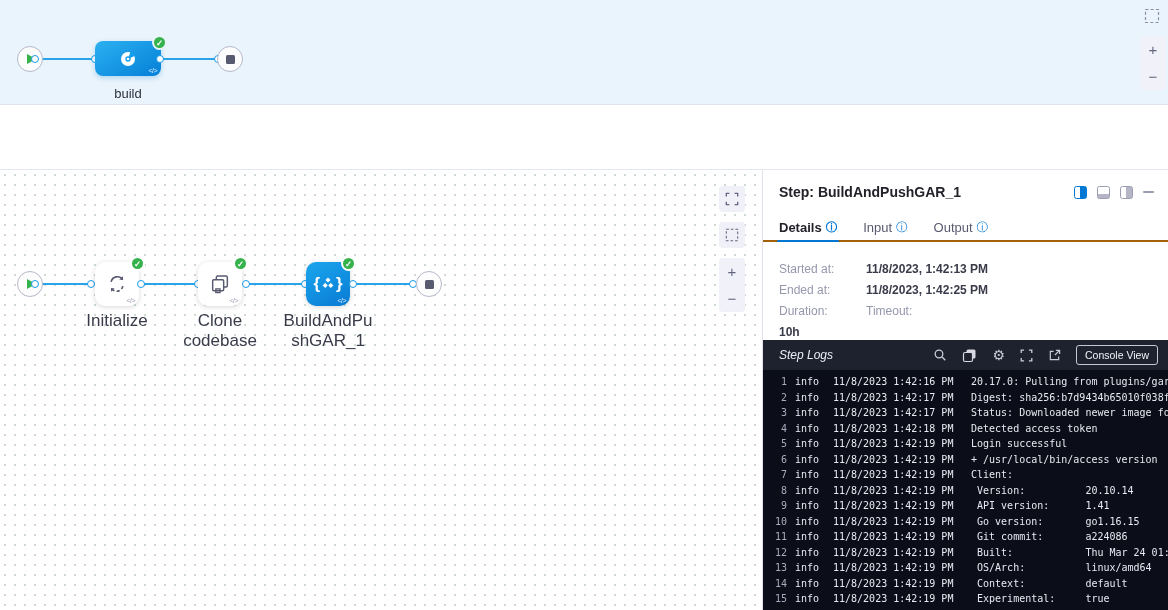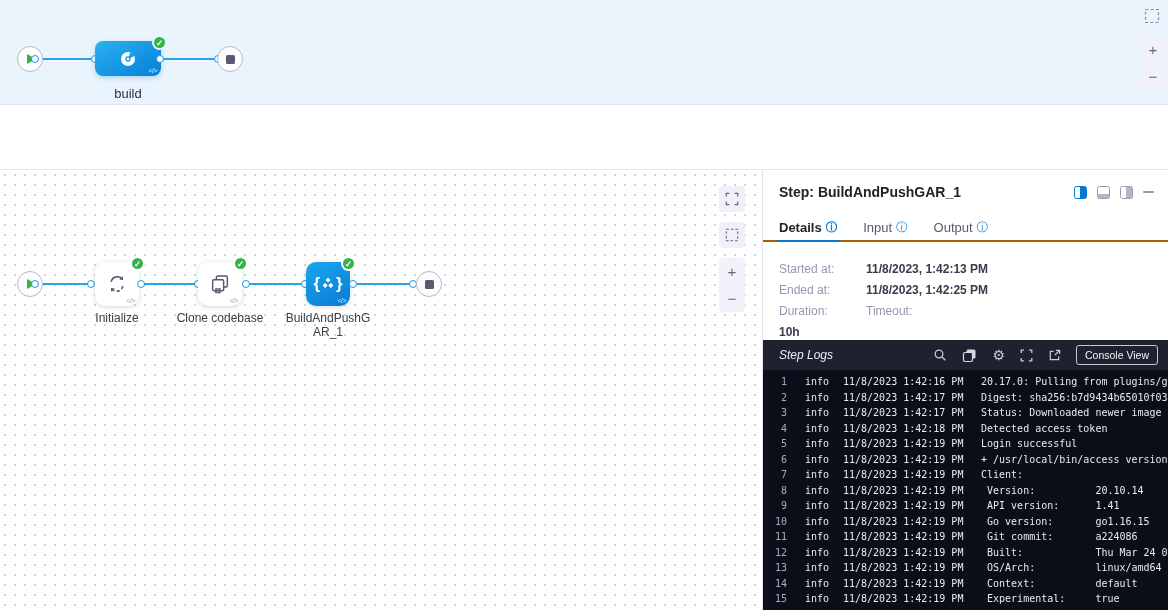--- a/index.html
+++ b/index.html
@@ -52,21 +52,21 @@
 
   
   .main { position:absolute; left:0; top:170px; width:1168px; height:440px; display:flex; }
   .canvas { position:relative; width:762px; height:440px; background:#fff;
     background-image:radial-gradient(circle,#ccdad3 1px,transparent 1.2px);
     background-size:10px 10px; }
   .step-node { position:absolute; width:44px; height:44px; border-radius:10px;
     background:#fff; box-shadow:0 1px 5px rgba(40,41,61,.18);
     display:flex; align-items:center; justify-content:center; cursor:pointer; }
   .step-node.blue { background:linear-gradient(150deg,#1ba6ee 0%,#0a7fd6 90%); }
-  .node-label { position:absolute; font-size:12px; color:#3a3b4a; text-align:center; }
+  .node-label { position:absolute; font-size:17px; color:#3a3b4a; text-align:center; }
   .gar-icon { display:flex; align-items:center; color:#fff; font-weight:bold; font-size:17px; gap:1px; }
 
   .canvas-btn { position:absolute; left:719px; width:26px; height:26px;
     background:#eff0f8; border-radius:4px; display:flex; align-items:center;
     justify-content:center; cursor:pointer; }
 
   
   .panel { position:relative; width:406px; height:440px; background:#fff;
     border-left:1px solid #e0e1ea; }
   .panel-header { height:44px; padding:0 14px 0 16px; display:flex;
@@ -104,21 +104,21 @@
   .logs-title { font-size:12px; color:#eceef5;font-style:italic; }
   .logs-tools { margin-left:auto; display:flex; align-items:center; gap:15px; }
   .log-tool { display:flex; align-items:center; justify-content:center; cursor:pointer;
     color:#c9cbd8; font-size:14px; line-height:1; }
   .console-btn { border:1px solid #c6c7d4; border-radius:3px; color:#f2f3f8;
     font-size:10.5px; padding:3px 8px; white-space:nowrap; cursor:pointer; }
   .logs-body { flex:1; background:#0b0e18; overflow:hidden; padding:4px 0 0 12px;
     font-family:"DejaVu Sans Mono", monospace; font-size:10px; line-height:15.5px; }
   .log-line { display:flex; white-space:pre; }
   .ln  { display:inline-block; width:12px; text-align:right; color:#a9abbe; flex:0 0 12px; }
-  .lvl { display:inline-block; width:24px; margin-left:18px; color:#e8e9f2; flex:0 0 24px; }
+  .lvl { display:inline-block; width:24px; margin-left:8px; color:#e8e9f2; flex:0 0 24px; }
   .ts  { display:inline-block; width:122px; margin-left:14px; color:#e8e9f2; flex:0 0 122px; }
   .msg { margin-left:16px; color:#e8e9f2; white-space:pre; }
 </style>
 </head>
 <body>
 
 <div class="page">
 
   <div class="topband">
     <div class="hline" style="left:30px;top:58px;width:200px;"></div>

